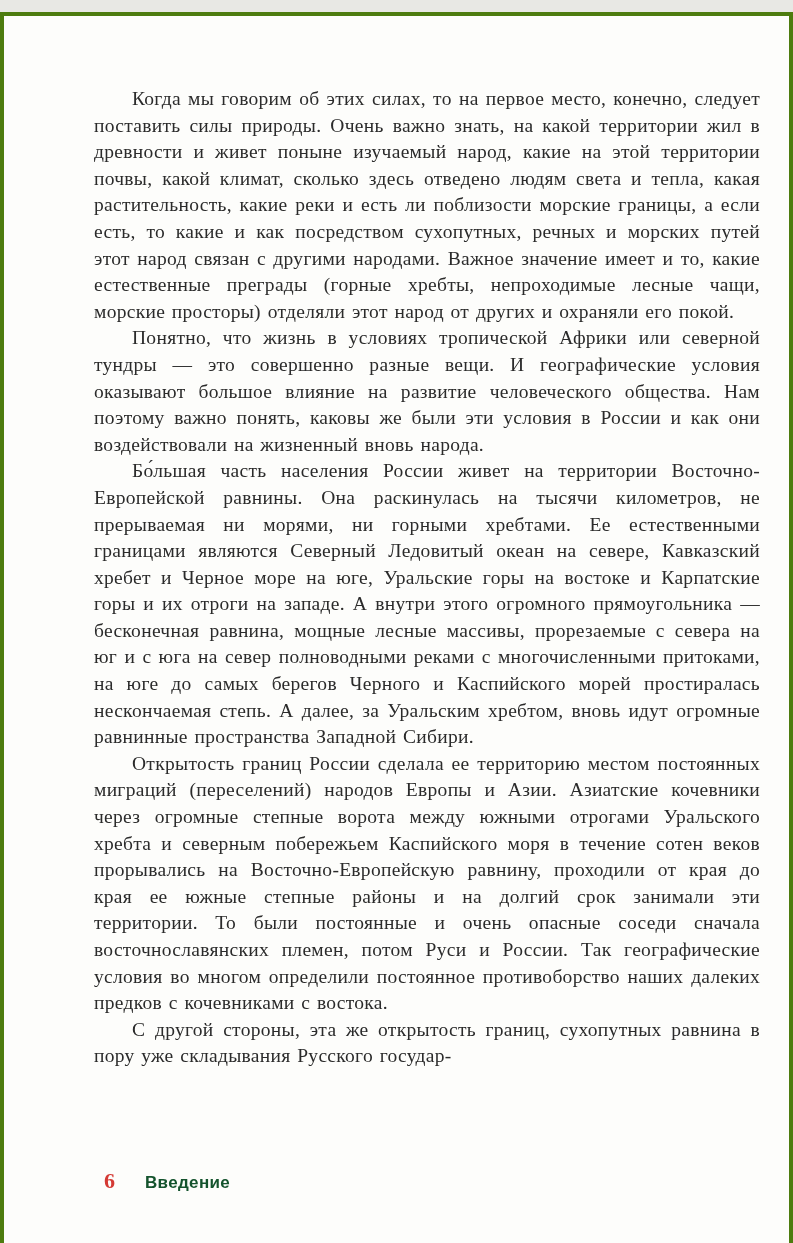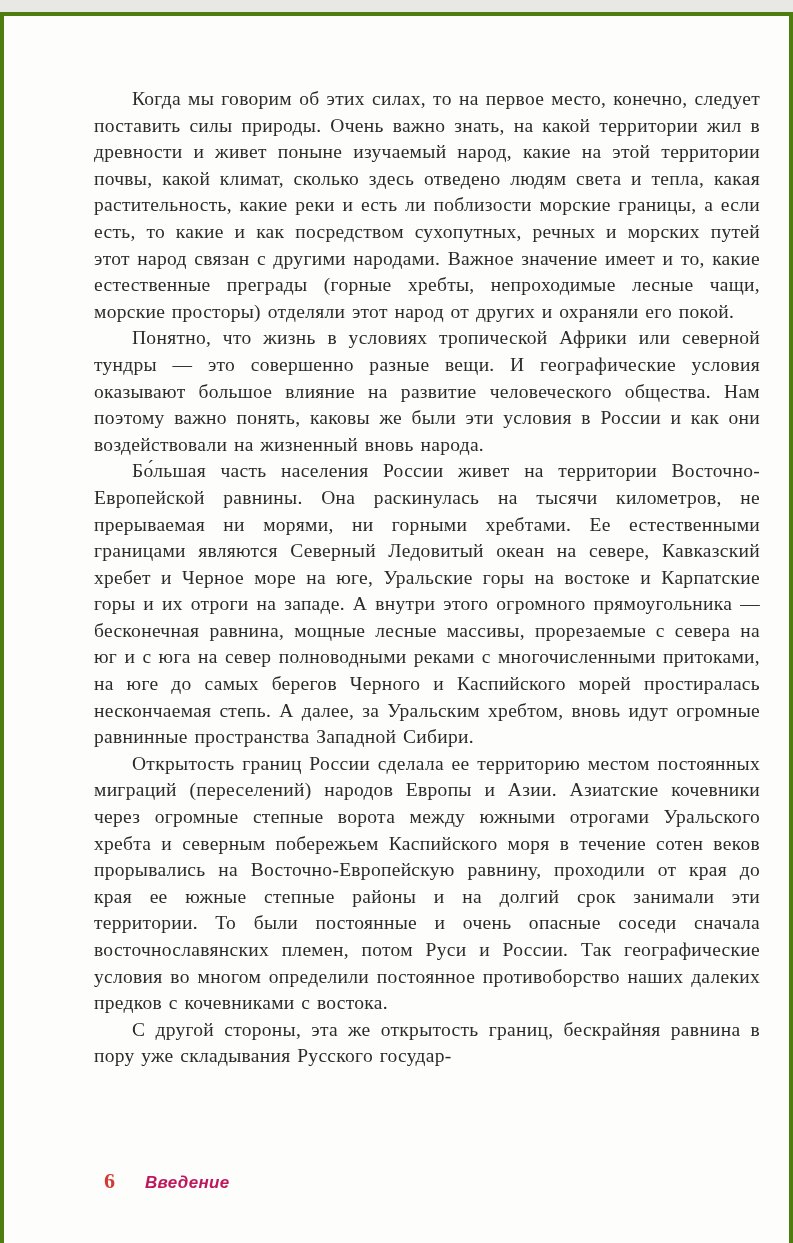--- a/index.html
+++ b/index.html
@@ -41,36 +41,35 @@
     display: flex;
     align-items: baseline;
     gap: 30px;
   }
   .page-num {
     color: #d43a34;
     font-size: 22px;
     font-weight: bold;
   }
   .section-label {
-    color: #be185d;
+    color: #14532d;
     font-size: 17px;
     font-weight: bold;
-    font-style: italic;
     font-family: "Liberation Sans", "DejaVu Sans", sans-serif;
     letter-spacing: 0.02em;
   }
 </style>
 </head>
 <body>
 
 <div class="page">
   <div class="text-block">
     <p>Когда мы говорим об этих силах, то на первое место, конечно, следует поставить силы природы. Очень важно знать, на какой территории жил в древности и живет поныне изучаемый народ, какие на этой территории почвы, какой климат, сколько здесь отведено людям света и тепла, какая растительность, какие реки и есть ли поблизости морские границы, а если есть, то какие и как посредством сухопутных, речных и морских путей этот народ связан с другими народами. Важное значение имеет и то, какие естественные преграды (горные хребты, непроходимые лесные чащи, морские просторы) отделяли этот народ от других и охраняли его покой.</p>
     <p>Понятно, что жизнь в условиях тропической Африки или северной тундры — это совершенно разные вещи. И географические условия оказывают большое влияние на развитие человеческого общества. Нам поэтому важно понять, каковы же были эти условия в России и как они воздействовали на жизненный вновь народа.</p>
     <p>Бо́льшая часть населения России живет на территории Восточно-Европейской равнины. Она раскинулась на тысячи километров, не прерываемая ни морями, ни горными хребтами. Ее естественными границами являются Северный Ледовитый океан на севере, Кавказский хребет и Черное море на юге, Уральские горы на востоке и Карпатские горы и их отроги на западе. А внутри этого огромного прямоугольника — бесконечная равнина, мощные лесные массивы, прорезаемые с севера на юг и с юга на север полноводными реками с многочисленными притоками, на юге до самых берегов Черного и Каспийского морей простиралась нескончаемая степь. А далее, за Уральским хребтом, вновь идут огромные равнинные пространства Западной Сибири.</p>
     <p>Открытость границ России сделала ее территорию местом постоянных миграций (переселений) народов Европы и Азии. Азиатские кочевники через огромные степные ворота между южными отрогами Уральского хребта и северным побережьем Каспийского моря в течение сотен веков прорывались на Восточно-Европейскую равнину, проходили от края до края ее южные степные районы и на долгий срок занимали эти территории. То были постоянные и очень опасные соседи сначала восточнославянских племен, потом Руси и России. Так географические условия во многом определили постоянное противоборство наших далеких предков с кочевниками с востока.</p>
-    <p>С другой стороны, эта же открытость границ, бескрайняя равнина в пору уже складывания Русского государ-</p>
+    <p>С другой стороны, эта же открытость границ, сухопутных равнина в пору уже складывания Русского государ-</p>
   </div>
   <div class="footer">
     <span class="page-num">6</span>
     <span class="section-label">Введение</span>
   </div>
 </div>
 
 </body></html>

